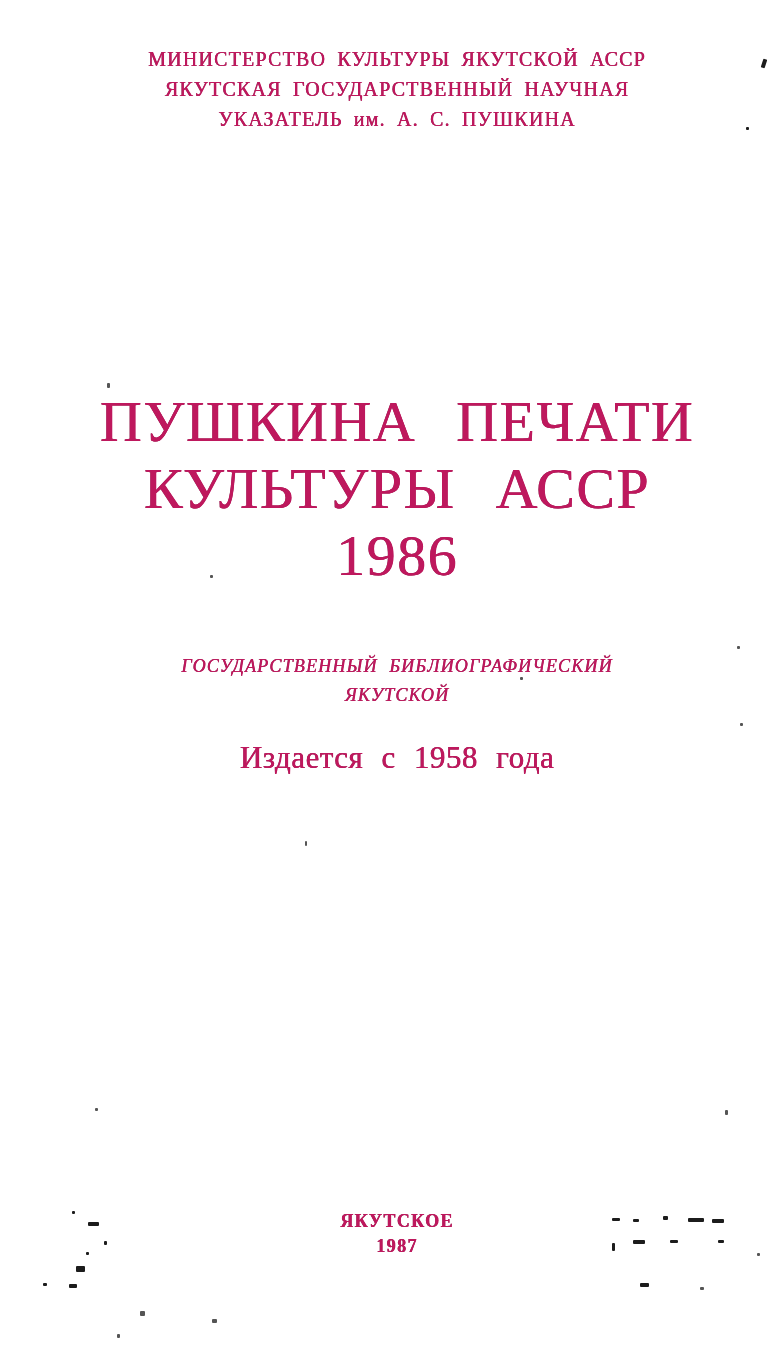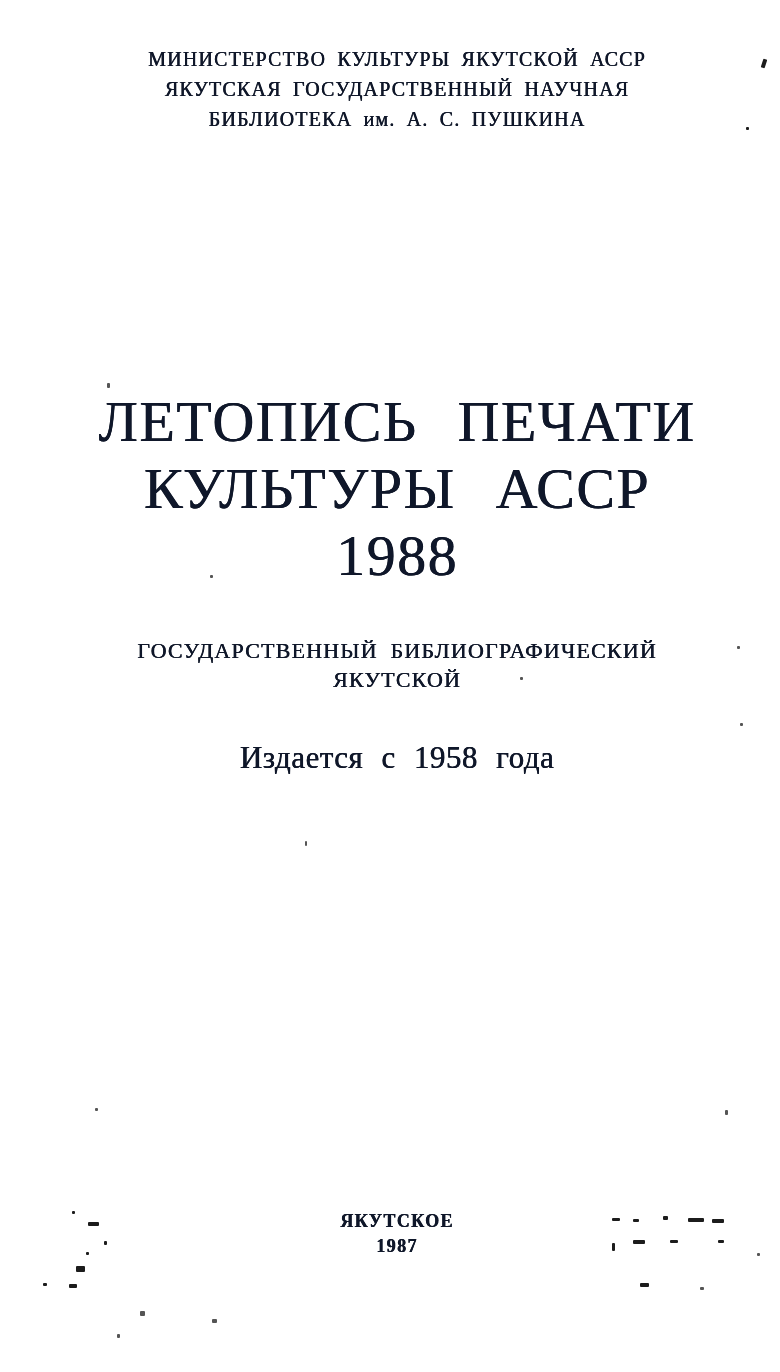--- a/index.html
+++ b/index.html
@@ -7,21 +7,21 @@
     padding: 0;
     background: #ffffff;
   }
   .page {
     position: relative;
     width: 780px;
     height: 1372px;
     background: #ffffff;
     overflow: hidden;
     font-family: "Liberation Serif", "DejaVu Serif", serif;
-    color: #0f172a;
+    color: #be185d;
   }
   
   .ink {
     text-shadow: 0.4px 0 0 currentColor, 0 0.3px 0 rgba(0,0,0,0.55);
     -webkit-font-smoothing: none;
   }
   .centered-block {
     position: absolute;
     left: 0;
     right: 0;
@@ -38,25 +38,26 @@
   .main-title {
     top: 388px;
     font-size: 58px;
     line-height: 67px;
     letter-spacing: 1.5px;
     word-spacing: 24px;
     font-weight: 400;
   }
   .main-title .title-line { display: block; }
   .subtitle {
-    top: 636px;
-    font-size: 22px;
+    top: 652px;
+    font-size: 18px;
     line-height: 29px;
     letter-spacing: 1.2px;
     word-spacing: 6px;
+    font-style: italic;
   }
   .edition-note {
     top: 740px;
     font-size: 31px;
     letter-spacing: 0.5px;
     word-spacing: 10px;
   }
   .imprint {
     top: 1209px;
     font-size: 18px;
@@ -75,27 +76,27 @@
   .speck.soft { opacity: 0.75; }
 </style>
 </head>
 <body>
 
 <div class="page">
 
   <div class="centered-block publisher-header ink">
     <span class="line">МИНИСТЕРСТВО КУЛЬТУРЫ ЯКУТСКОЙ АССР</span>
     <span class="line">ЯКУТСКАЯ ГОСУДАРСТВЕННЫЙ НАУЧНАЯ</span>
-    <span class="line">БИБЛИОТЕКА им. А. С. ПУШКИНА</span>
+    <span class="line">УКАЗАТЕЛЬ им. А. С. ПУШКИНА</span>
   </div>
 
   <div class="centered-block main-title ink">
-    <span class="title-line">ЛЕТОПИСЬ ПЕЧАТИ</span>
+    <span class="title-line">ПУШКИНА ПЕЧАТИ</span>
     <span class="title-line">КУЛЬТУРЫ АССР</span>
-    <span class="title-line">1988</span>
+    <span class="title-line">1986</span>
   </div>
 
   <div class="centered-block subtitle ink">
     <span class="line">ГОСУДАРСТВЕННЫЙ БИБЛИОГРАФИЧЕСКИЙ</span>
     <span class="line">ЯКУТСКОЙ</span>
   </div>
 
   <div class="centered-block edition-note ink">Издается с 1958 года</div>
 
   <div class="centered-block imprint ink">

